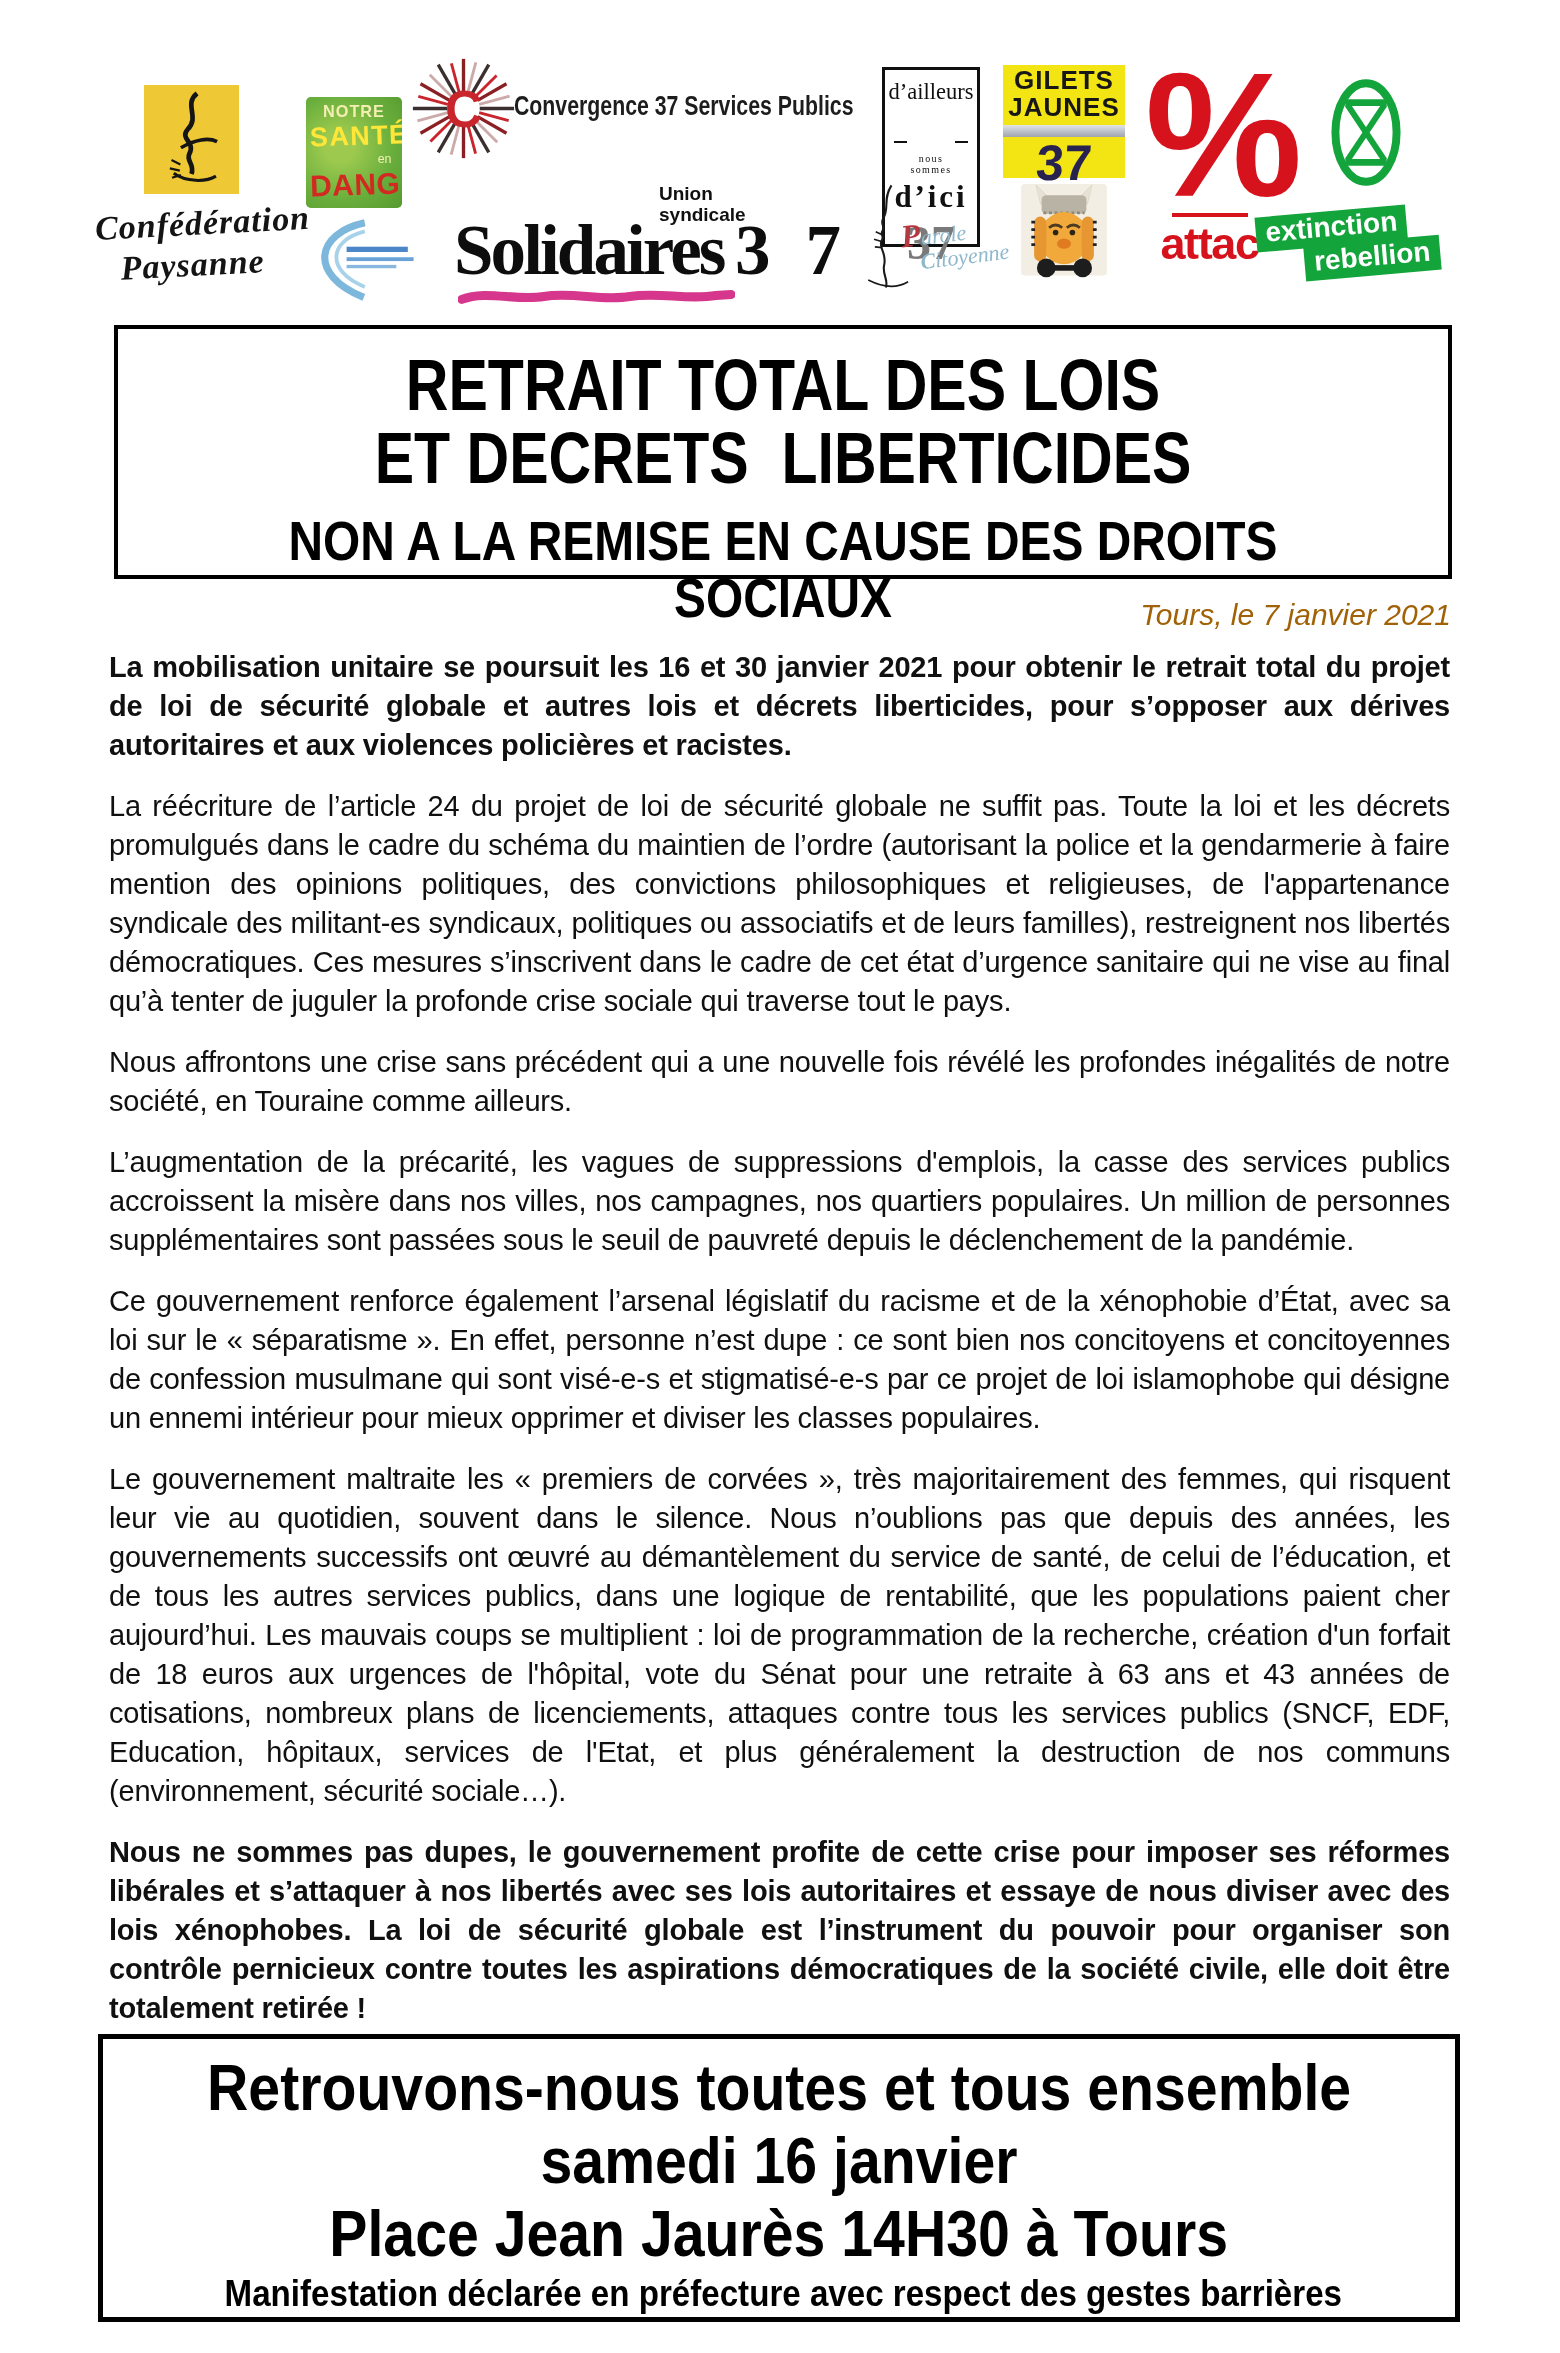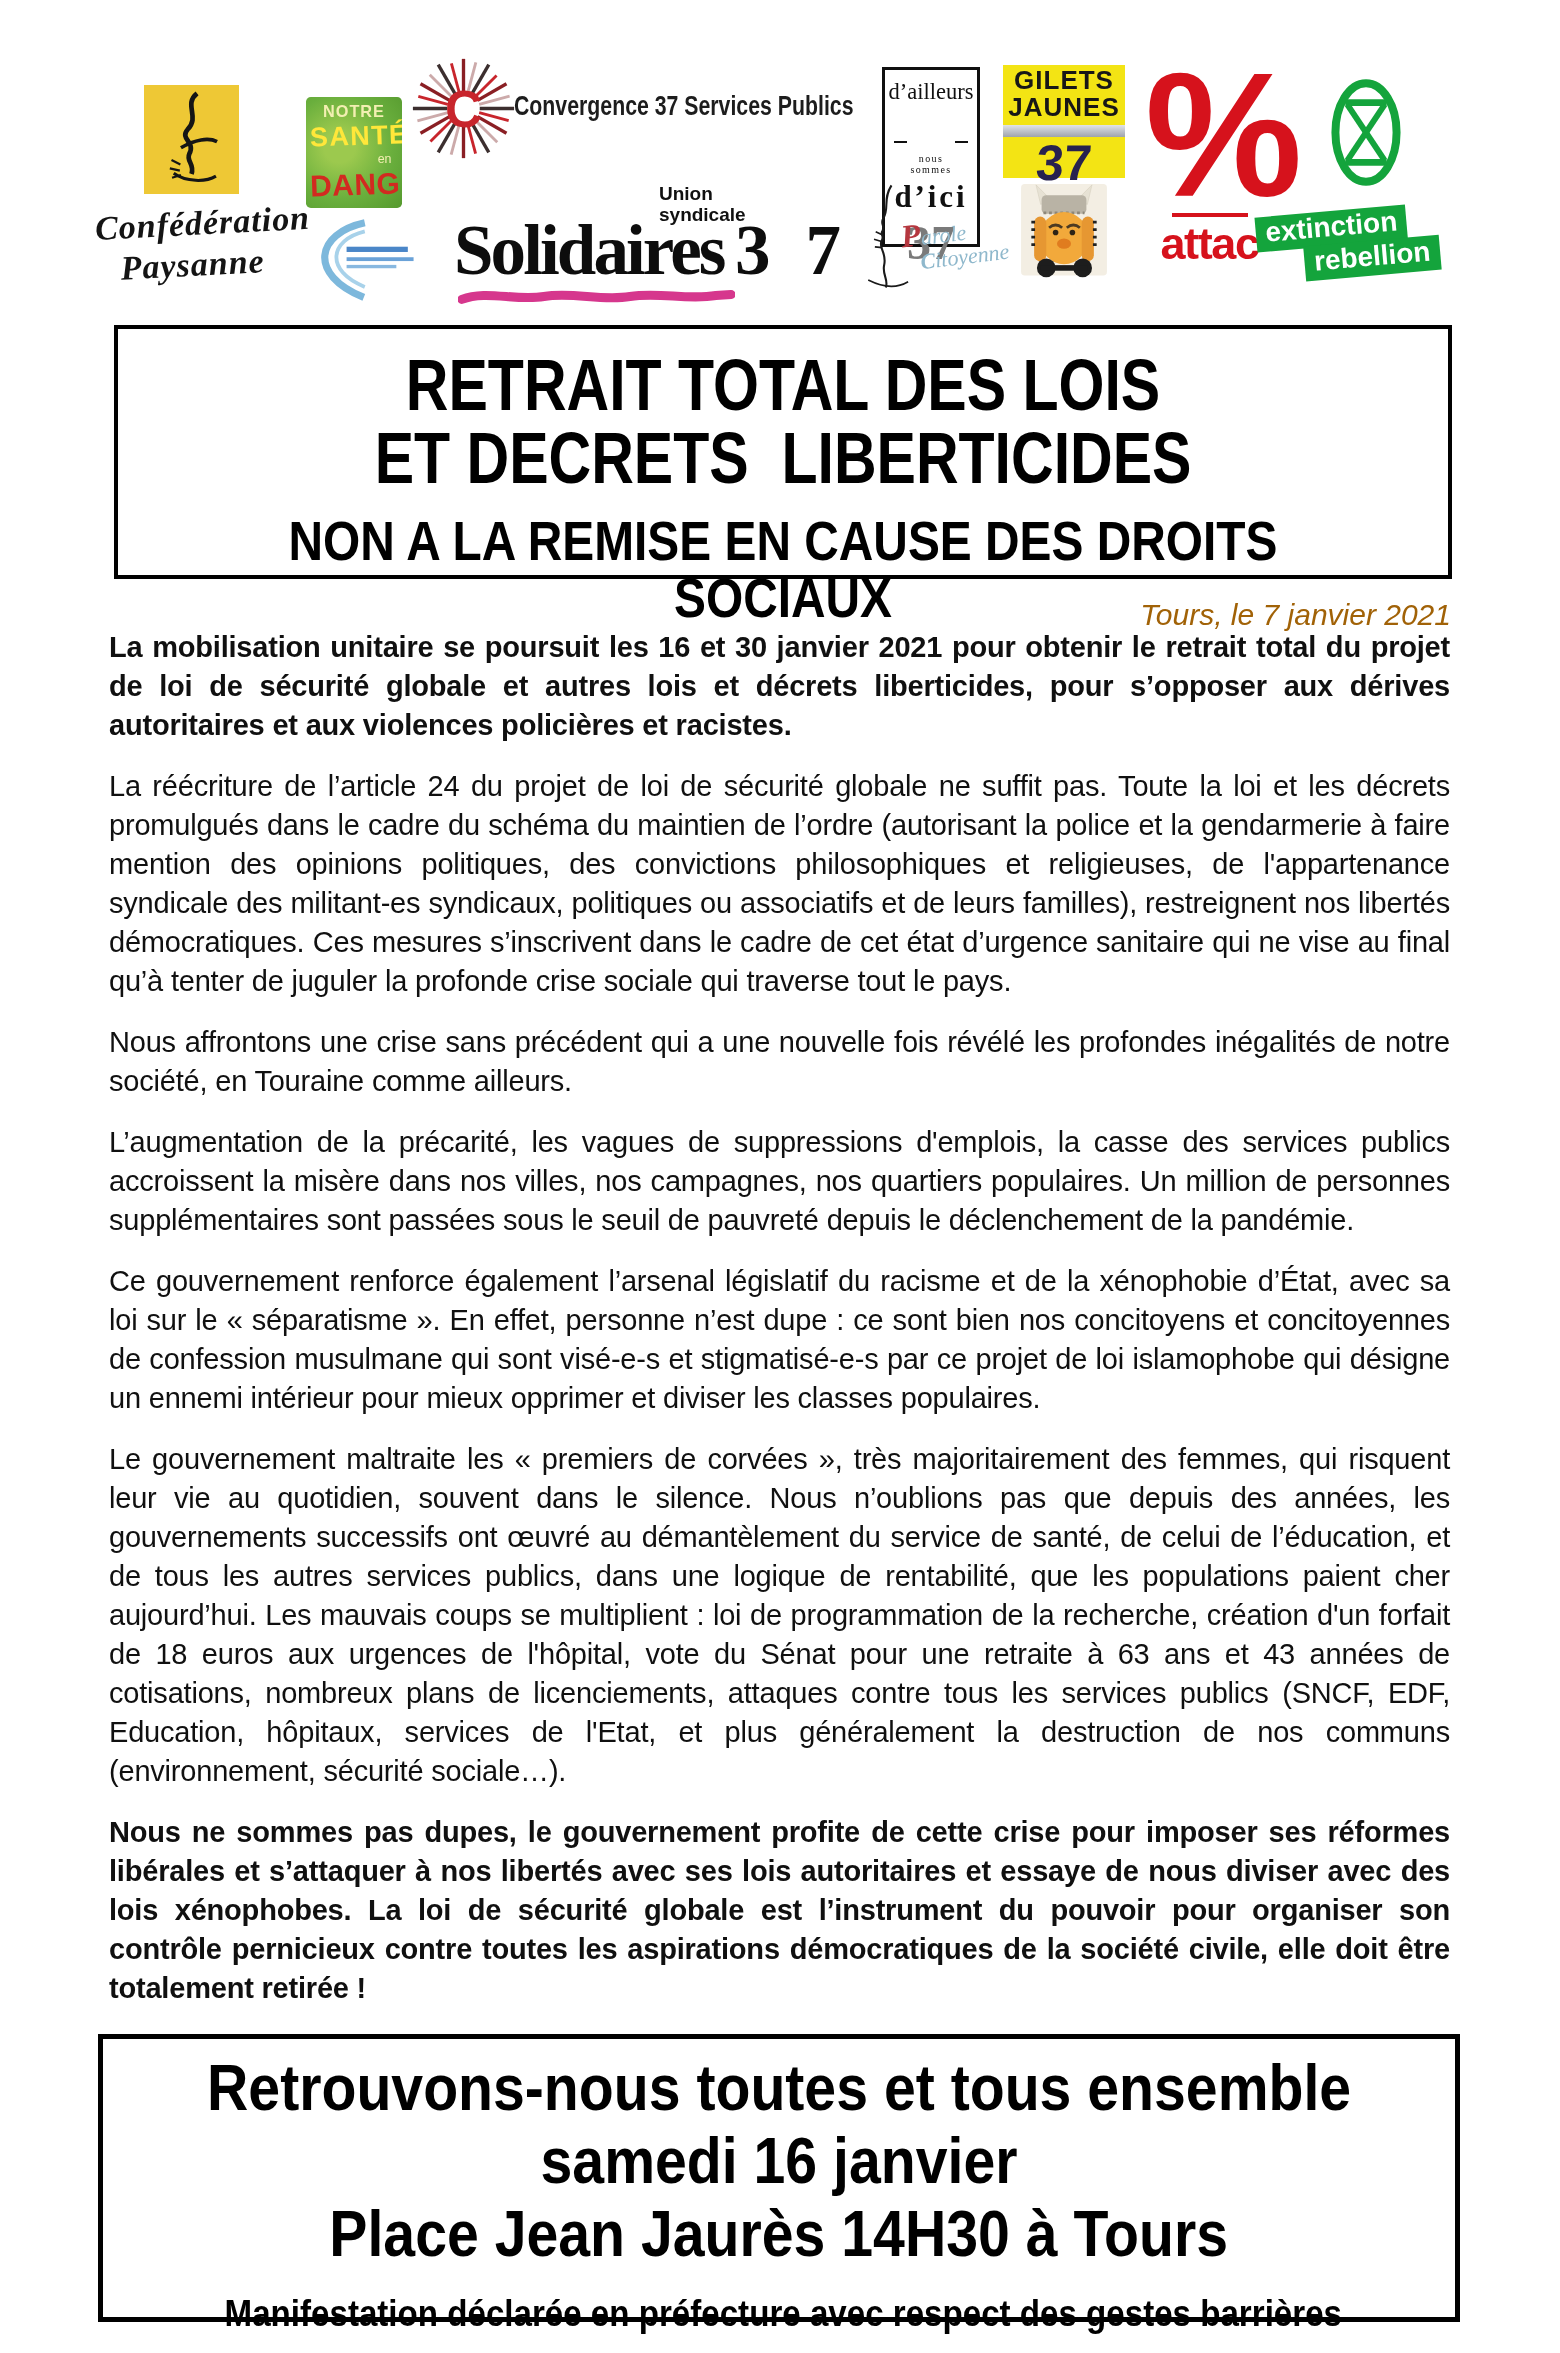--- a/index.html
+++ b/index.html
@@ -66,30 +66,30 @@
   
   .title-box{position:absolute;left:114px;top:325px;width:1338px;height:254px;box-sizing:border-box;
              border:4.8px solid #000;text-align:center;padding-top:20px;}
   .tline{white-space:pre-wrap;font-weight:bold;color:#000;}
   .t1 span,.t2 span{display:inline-block;font-size:72px;line-height:73px;transform:scaleX(.82);}
   .t3{margin-top:18px;}
   .t3 span{display:inline-block;font-size:55px;line-height:57px;transform:scaleX(.87);}
 
   
   .dateline{position:absolute;top:598px;right:110px;font-style:italic;font-size:30px;color:#a16207;}
-  .body-text{position:absolute;left:109px;top:628px;width:1341px;text-align:justify;
+  .body-text{position:absolute;left:109px;top:648px;width:1341px;text-align:justify;
              font-size:29px;line-height:39px;letter-spacing:-0.2px;color:#101010;}
   .body-text p{margin:0 0 22px 0;}
   .body-text p.bold{font-weight:bold;}
 
   
   .footer-box{position:absolute;left:98px;top:2034px;width:1362px;height:288px;box-sizing:border-box;
               border:5.7px solid #000;text-align:center;padding-top:12.4px;font-weight:bold;color:#000;}
   .fbig span{display:inline-block;font-size:65px;line-height:73px;transform:scaleX(.88);white-space:nowrap;}
-  .fsmall{margin-top:23px;padding-left:8px;}
+  .fsmall{margin-top:3px;padding-left:8px;}
   .fsmall span{display:inline-block;font-size:36px;line-height:41px;transform:scaleX(.92);white-space:nowrap;}
 </style>
 </head>
 <body>
 
 <div class="page">
 
   <header class="abs" style="left:0;top:0;width:1561px;height:325px;">
 
     <div class="lg" style="left:96px;top:85px;width:191px;">

